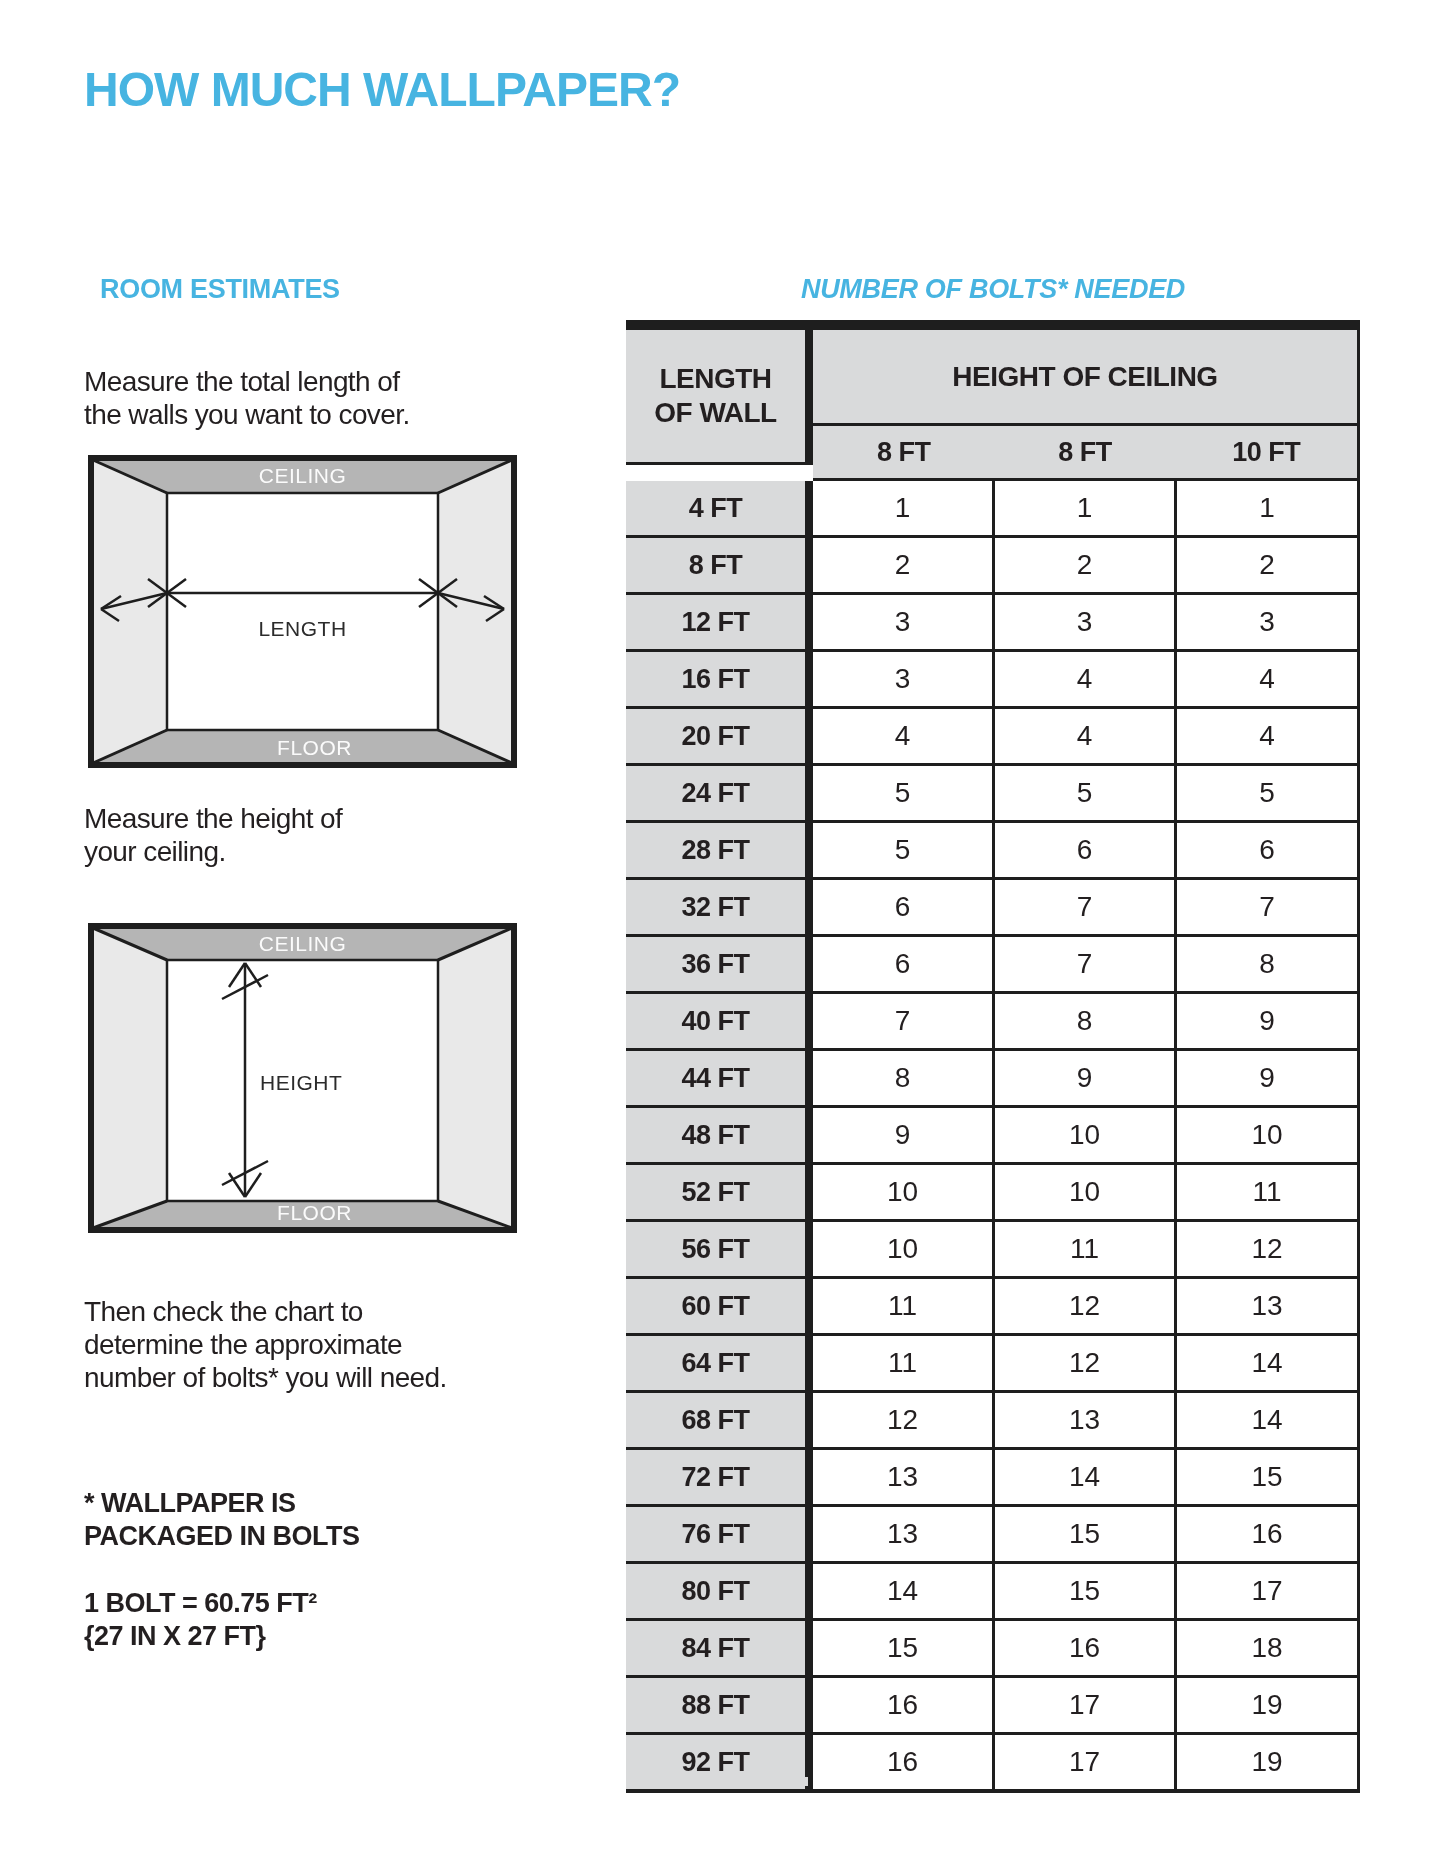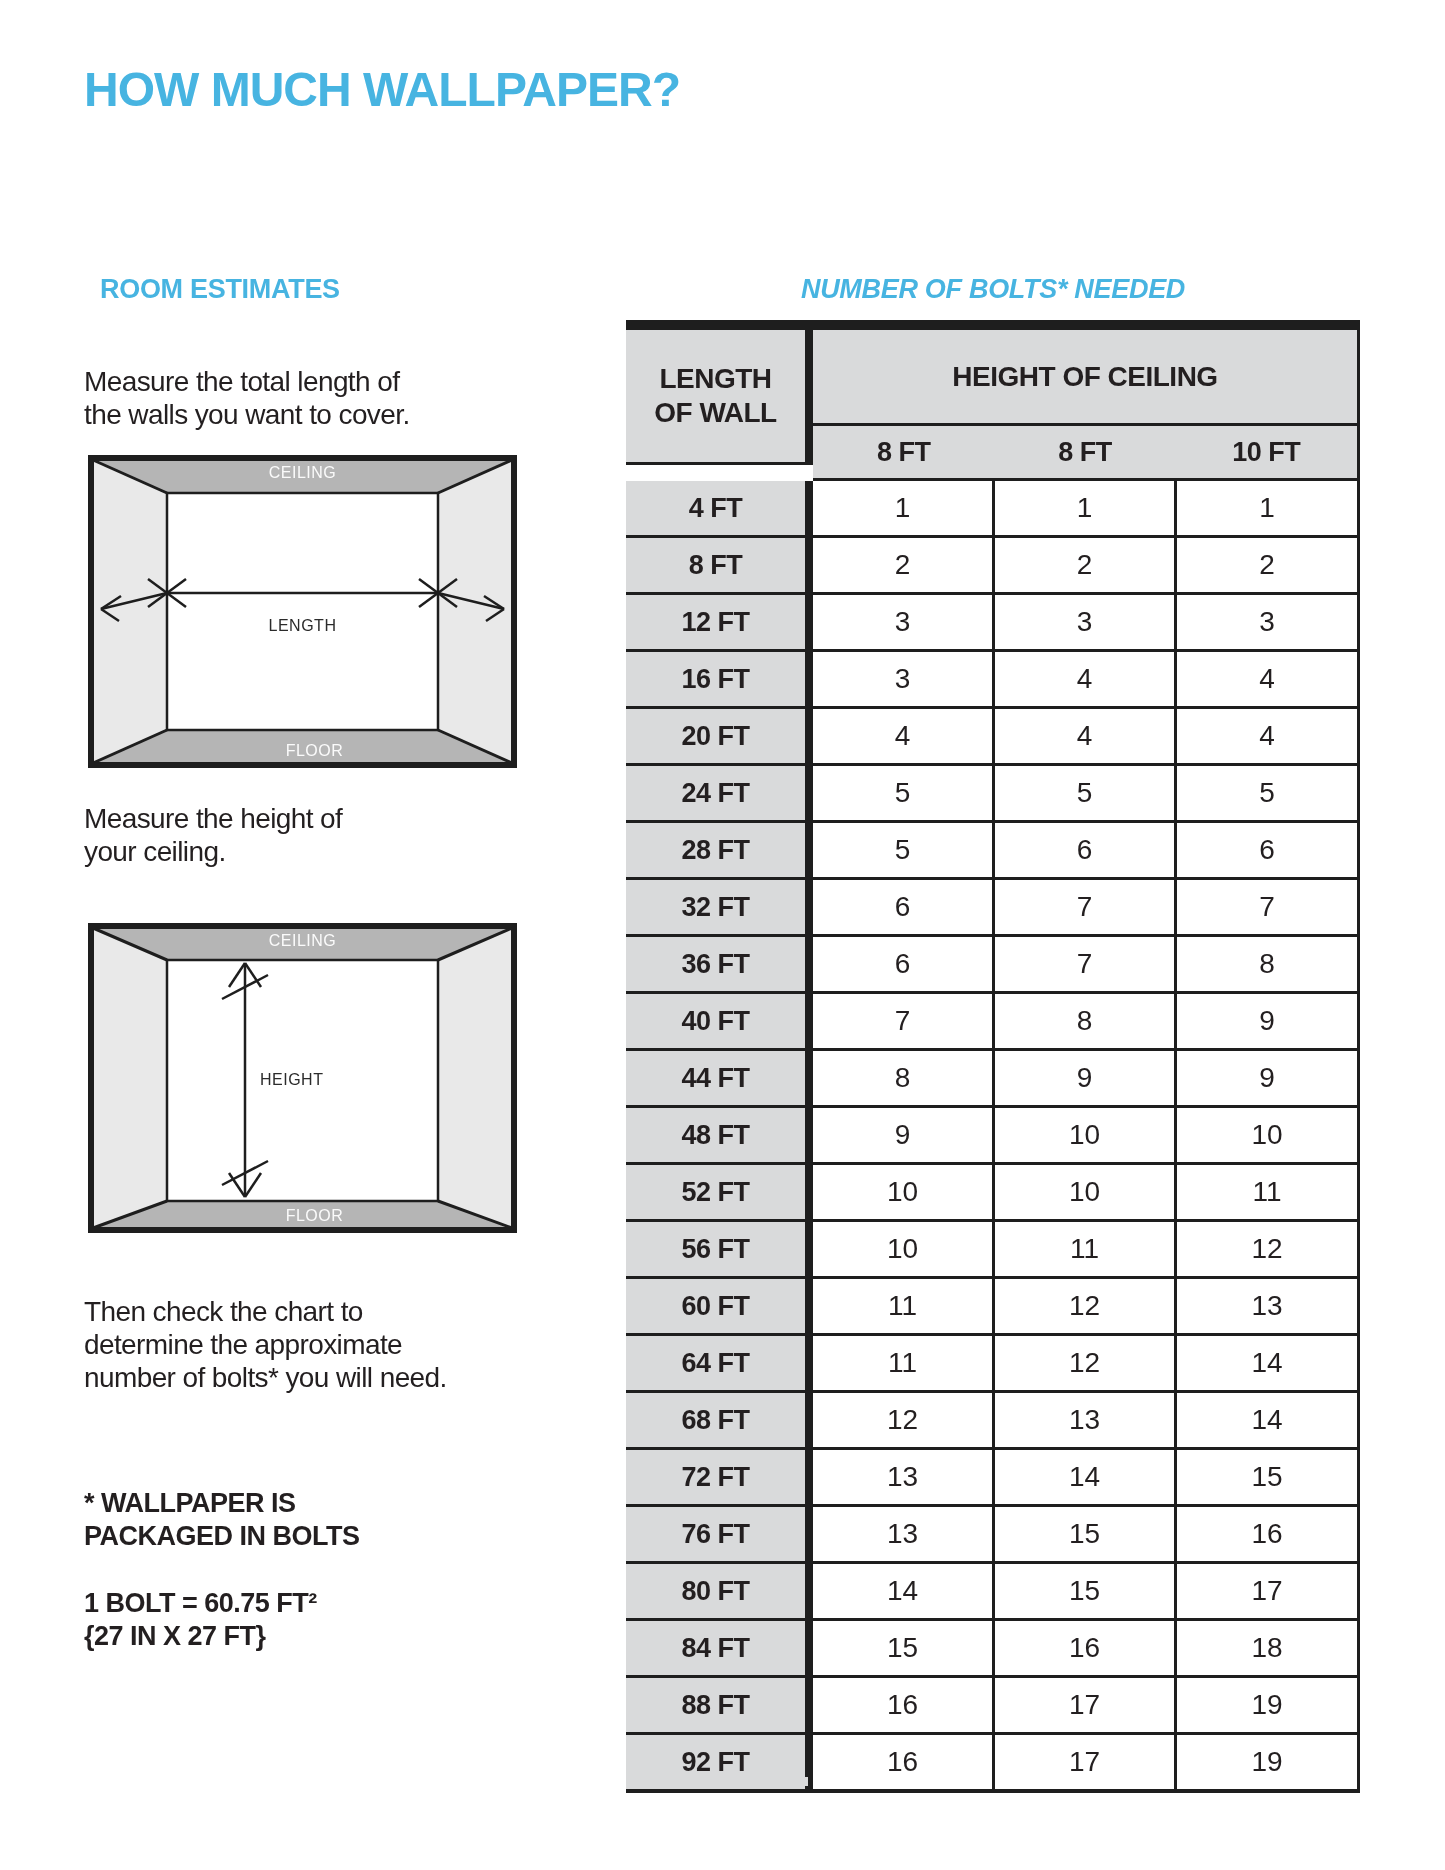--- a/index.html
+++ b/index.html
@@ -27,21 +27,21 @@
             line-height:33px; letter-spacing:-0.5px;}
   .footnote .indent{}
   .boltsize{position:absolute; left:84px; top:1587px; font-size:27px; font-weight:bold;
             line-height:33px; letter-spacing:-0.5px; white-space:pre-line;}
 
   .diagram{position:absolute; left:88px; width:429px;}
   .diagram-1{top:455px; height:313px;}
   .diagram-2{top:923px; height:310px;}
   .diagram svg{position:absolute; left:0; top:0;}
   .d-label{position:absolute; left:0; width:100%; text-align:center;
-           font-size:16px; letter-spacing:0.5px;}
+           font-size:21px; letter-spacing:0.5px;}
   .d-light{color:#fbfbfb;}
   .d-dark{color:#2b2b2b; letter-spacing:0.5px;}
   .lbl-ceiling{top:9px;} .lbl-floor{bottom:8px;padding-left:24px;}
   .lbl-length{top:162px;}
   .lbl-height{top:148px; left:172px; width:auto; text-align:left;}
 
   .panel-dark{fill:var(--panel-dark);} .wall-light{fill:var(--wall-light);}
   .stroke-line{stroke:var(--line);}
 
   

